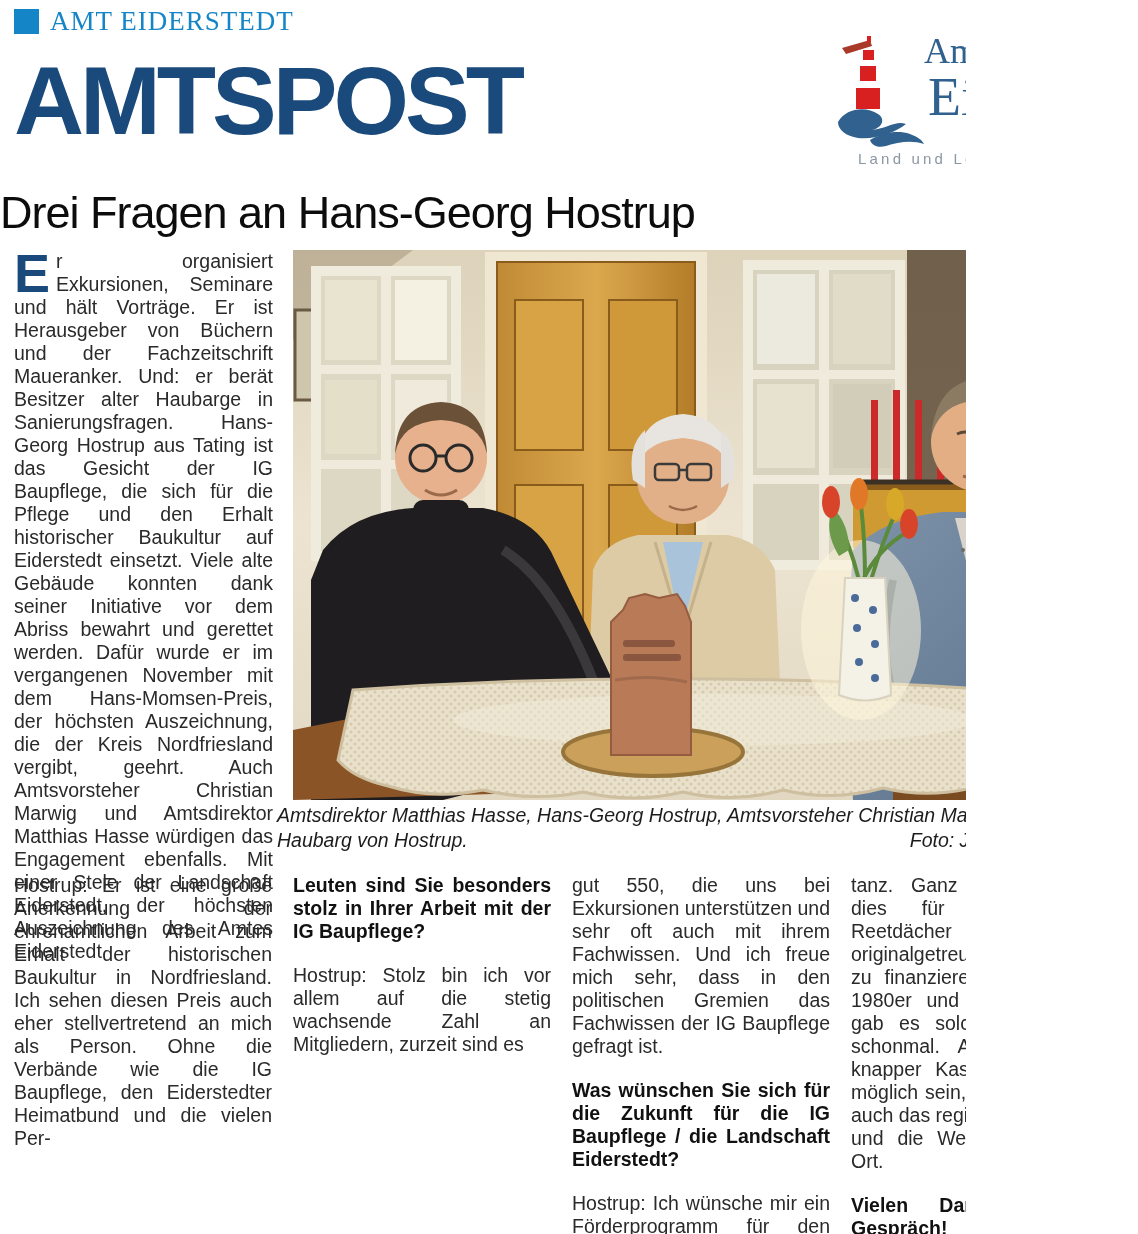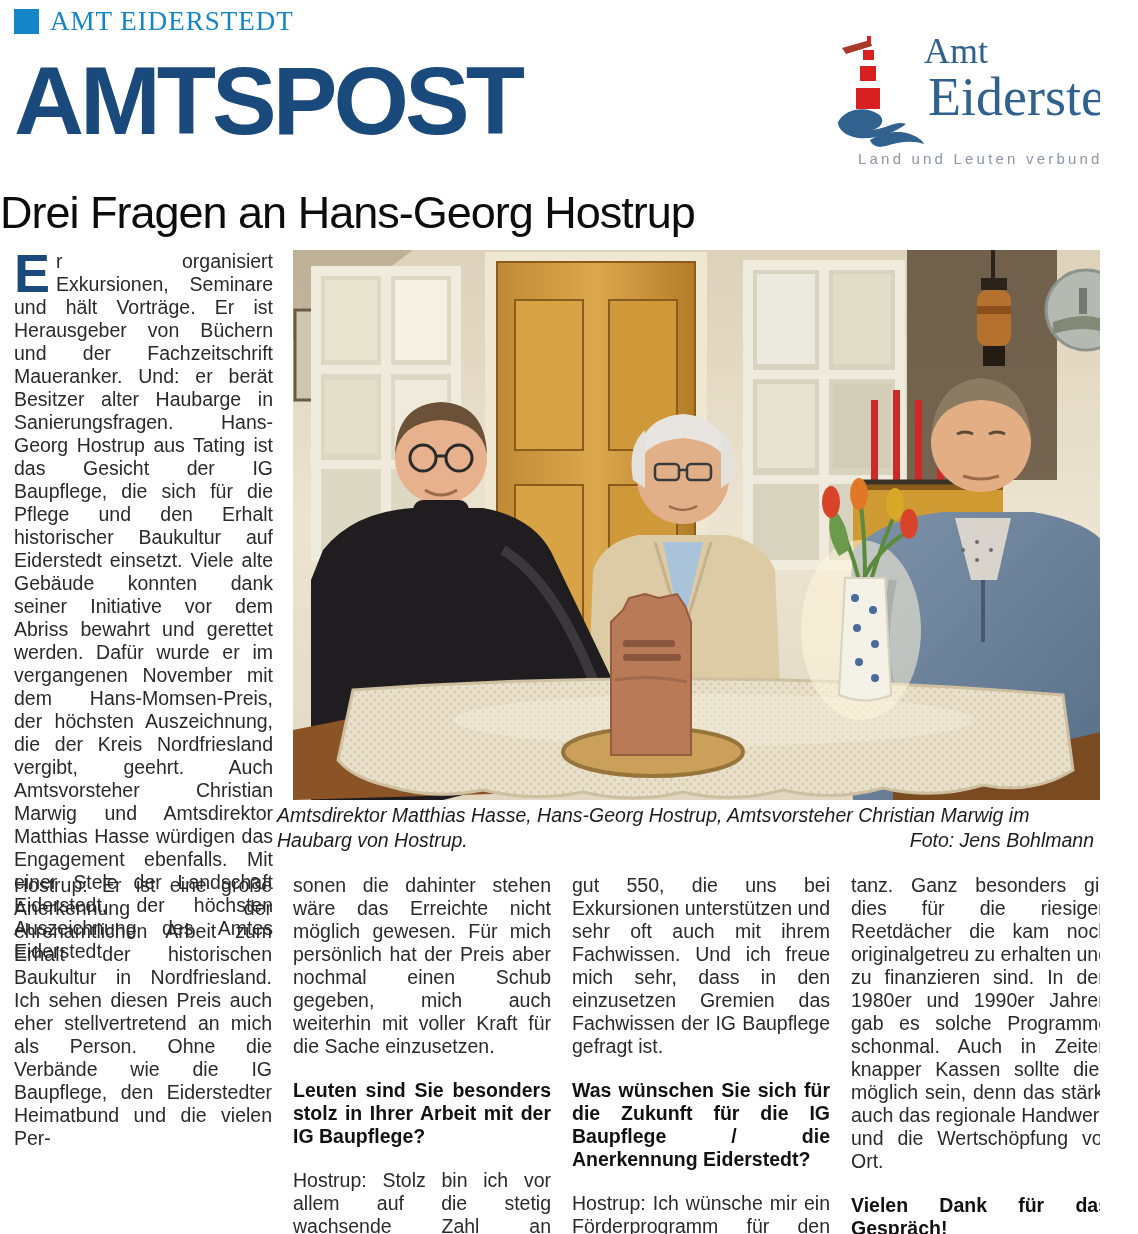--- a/index.html
+++ b/index.html
@@ -1,17 +1,17 @@
 <!DOCTYPE html>
 <html lang="de"><head>
 <meta charset="utf-8">
 <style>
   html,body{margin:0;padding:0;background:#ffffff;}
   .page{
-    position:relative;width:1100px;height:1234px;background:#ffffff;
+    position:relative;width:966px;height:1234px;background:#ffffff;
     font-family:"Liberation Sans", sans-serif;color:#222;overflow:hidden;
   }
   
   .kicker{position:absolute;left:14px;top:6px;display:flex;align-items:center;}
   .kicker-square{width:25px;height:25px;background:#1486c8;margin-right:11px;}
   .kicker-text{
     font-family:"Liberation Serif", serif;font-size:27px;color:#1486c8;
     letter-spacing:1px;font-weight:400;
   }
   .masthead-title{
@@ -279,27 +279,26 @@
   <div class="caption">
     <span>Amtsdirektor Matthias Hasse, Hans-Georg Hostrup, Amtsvorsteher Christian Marwig im Haubarg von Hostrup.</span>
     <span class="caption-credit">Foto: Jens Bohlmann</span>
   </div>
 
   <div class="columns">
     <div class="col">
       <p class="a">Hostrup: Er ist eine große Anerkennung der ehrenamtlichen Arbeit zum Erhalt der historischen Baukultur in Nordfriesland. Ich sehen diesen Preis auch eher stellvertretend an mich als Person. Ohne die Verbände wie die IG Baupflege, den Eiderstedter Heimatbund und die vielen Per-</p>
     </div>
     <div class="col">
-      <p class="a">sonen die dahinter stehen wäre das Erreichte nicht möglich gewesen. Für mich persönlich hat der Preis aber nochmal einen Schub gegeben, mich auch weiterhin mit voller Kraft für die Sache einzusetzen.</p>
       <p class="q">Leuten sind Sie besonders stolz in Ihrer Arbeit mit der IG Baupflege?</p>
       <p class="a">Hostrup: Stolz bin ich vor allem auf die stetig wachsende Zahl an Mitgliedern, zurzeit sind es</p>
     </div>
     <div class="col">
-      <p class="a">gut 550, die uns bei Exkursionen unterstützen und sehr oft auch mit ihrem Fachwissen. Und ich freue mich sehr, dass in den einzusetzen Gremien das Fachwissen der IG Baupflege gefragt ist.</p>
-      <p class="q">Was wünschen Sie sich für die Zukunft für die IG Baupflege / die Anerkennung Eiderstedt?</p>
+      <p class="a">gut 550, die uns bei Exkursionen unterstützen und sehr oft auch mit ihrem Fachwissen. Und ich freue mich sehr, dass in den politischen Gremien das Fachwissen der IG Baupflege gefragt ist.</p>
+      <p class="q">Was wünschen Sie sich für die Zukunft für die IG Baupflege / die Landschaft Eiderstedt?</p>
       <p class="a">Hostrup: Ich wünsche mir ein Förderprogramm für den Erhalt der historischen Bausubs-</p>
     </div>
     <div class="col">
       <p class="a">tanz. Ganz besonders gilt dies für die riesigen Reetdächer die kam noch originalgetreu zu erhalten und zu finanzieren sind. In den 1980er und 1990er Jahren gab es solche Programme schonmal. Auch in Zeiten knapper Kassen sollte dies möglich sein, denn das stärkt auch das regionale Handwerk und die Wertschöpfung vor Ort.</p>
       <p class="q">Vielen Dank für das Gespräch!</p>
     </div>
   </div>
 
 </div>
 

